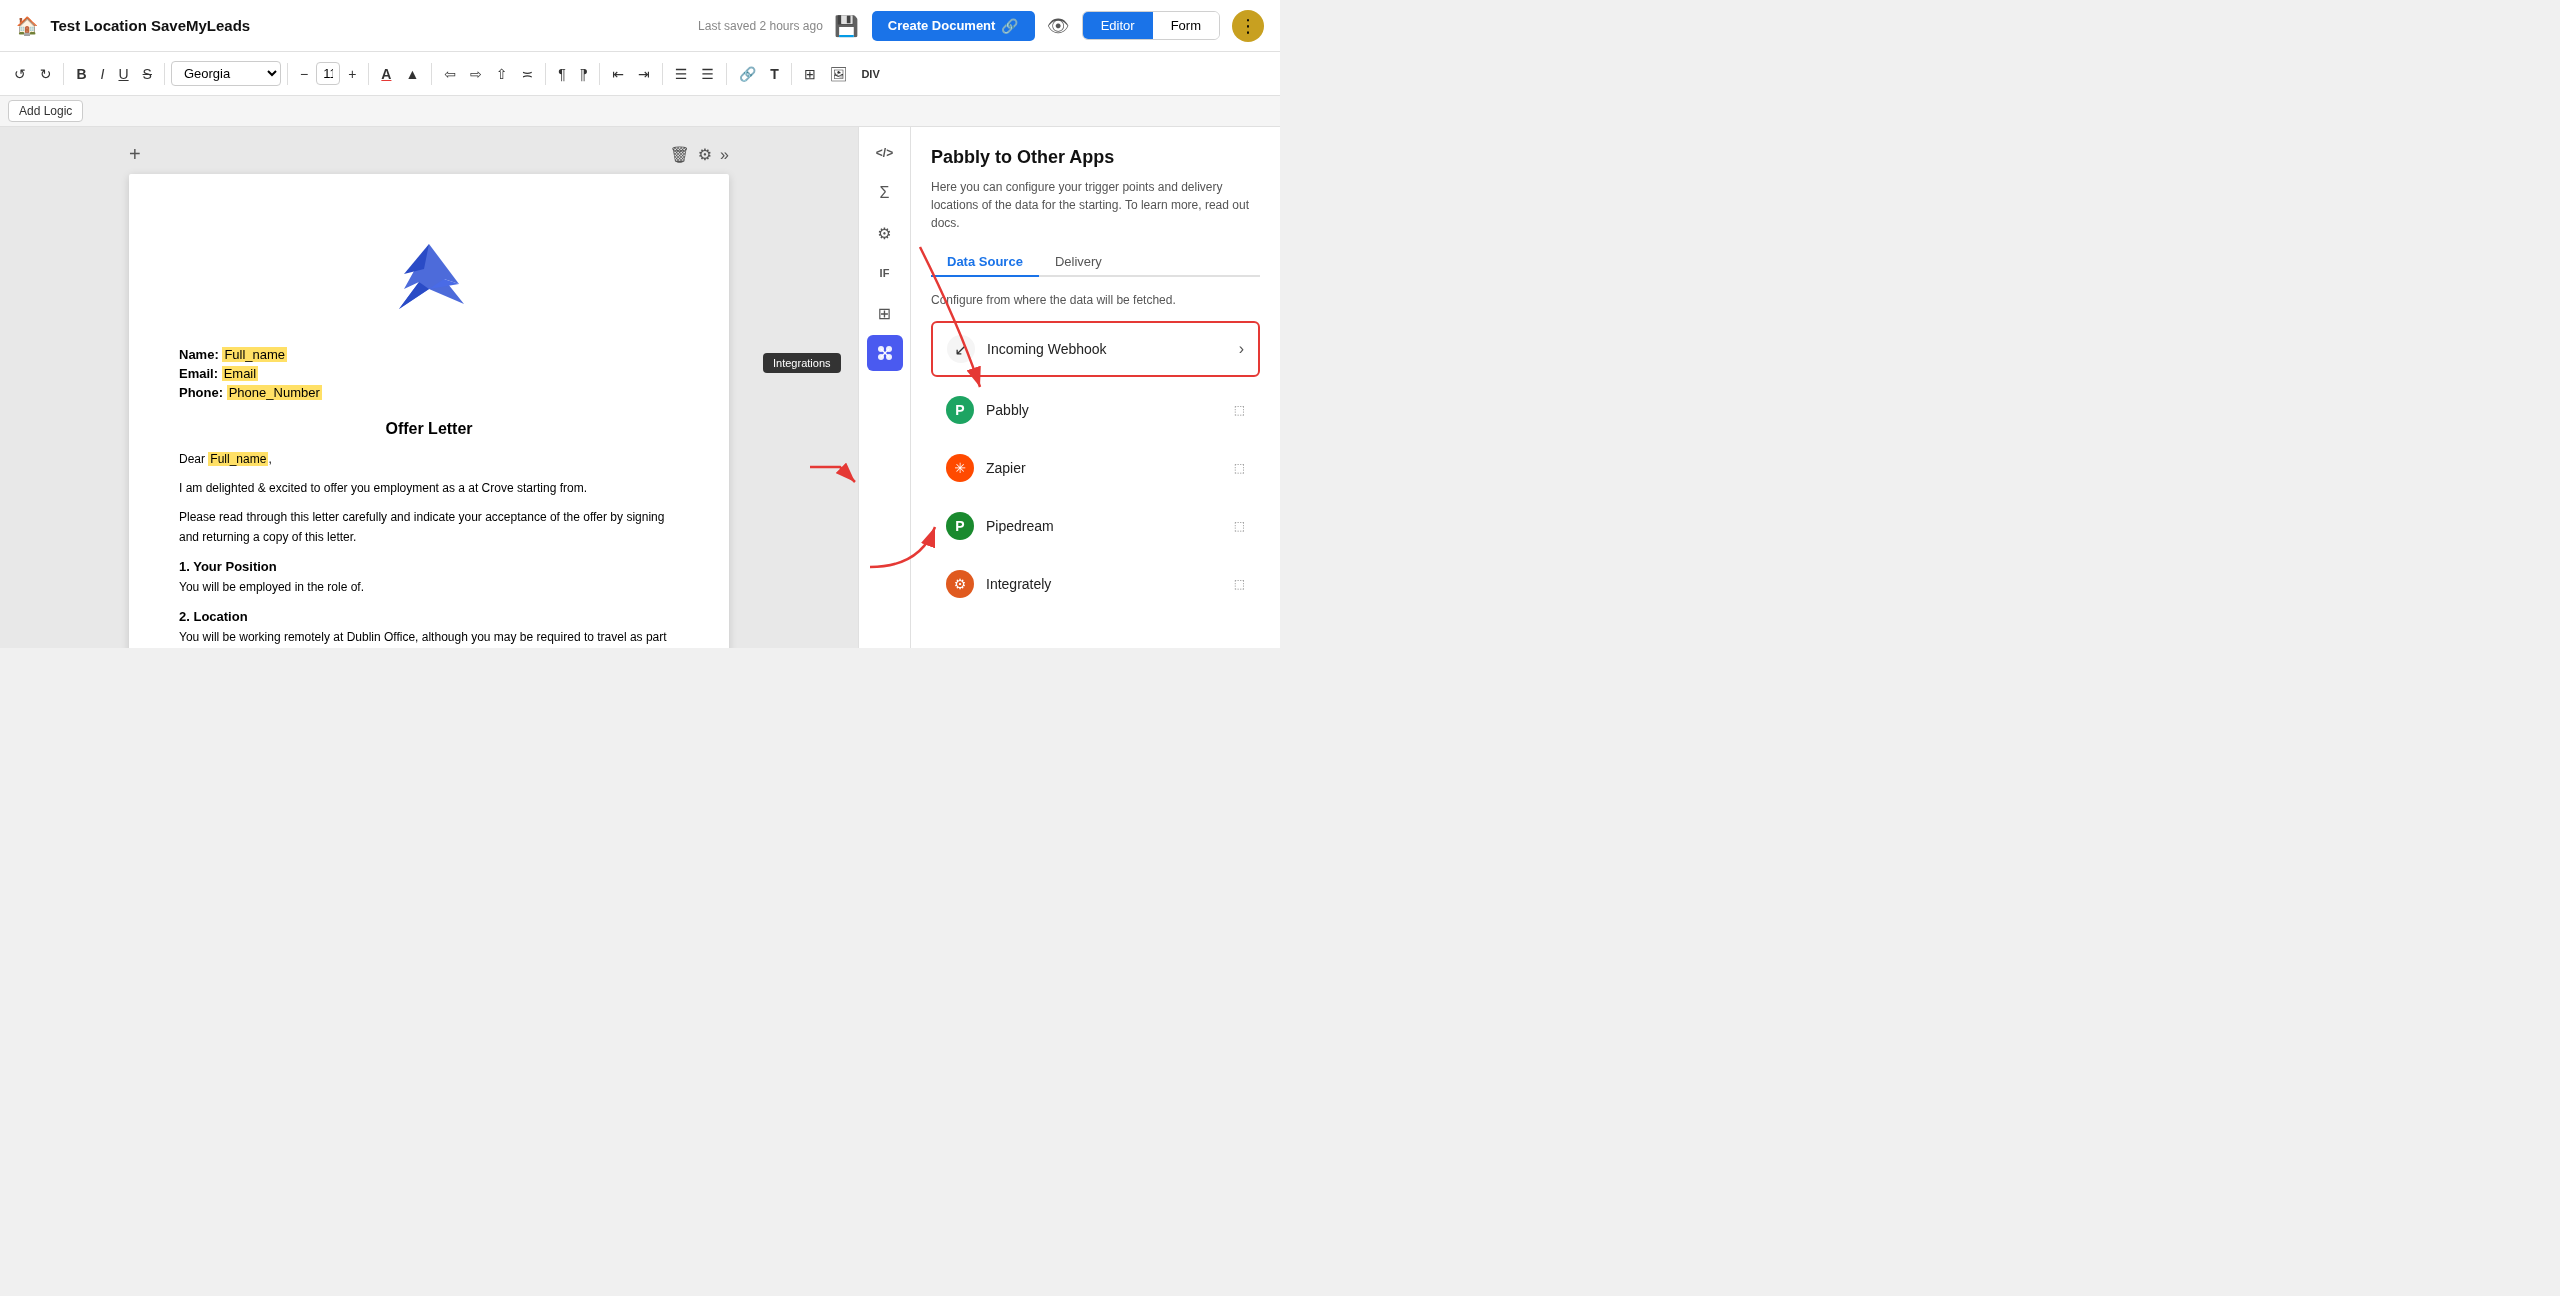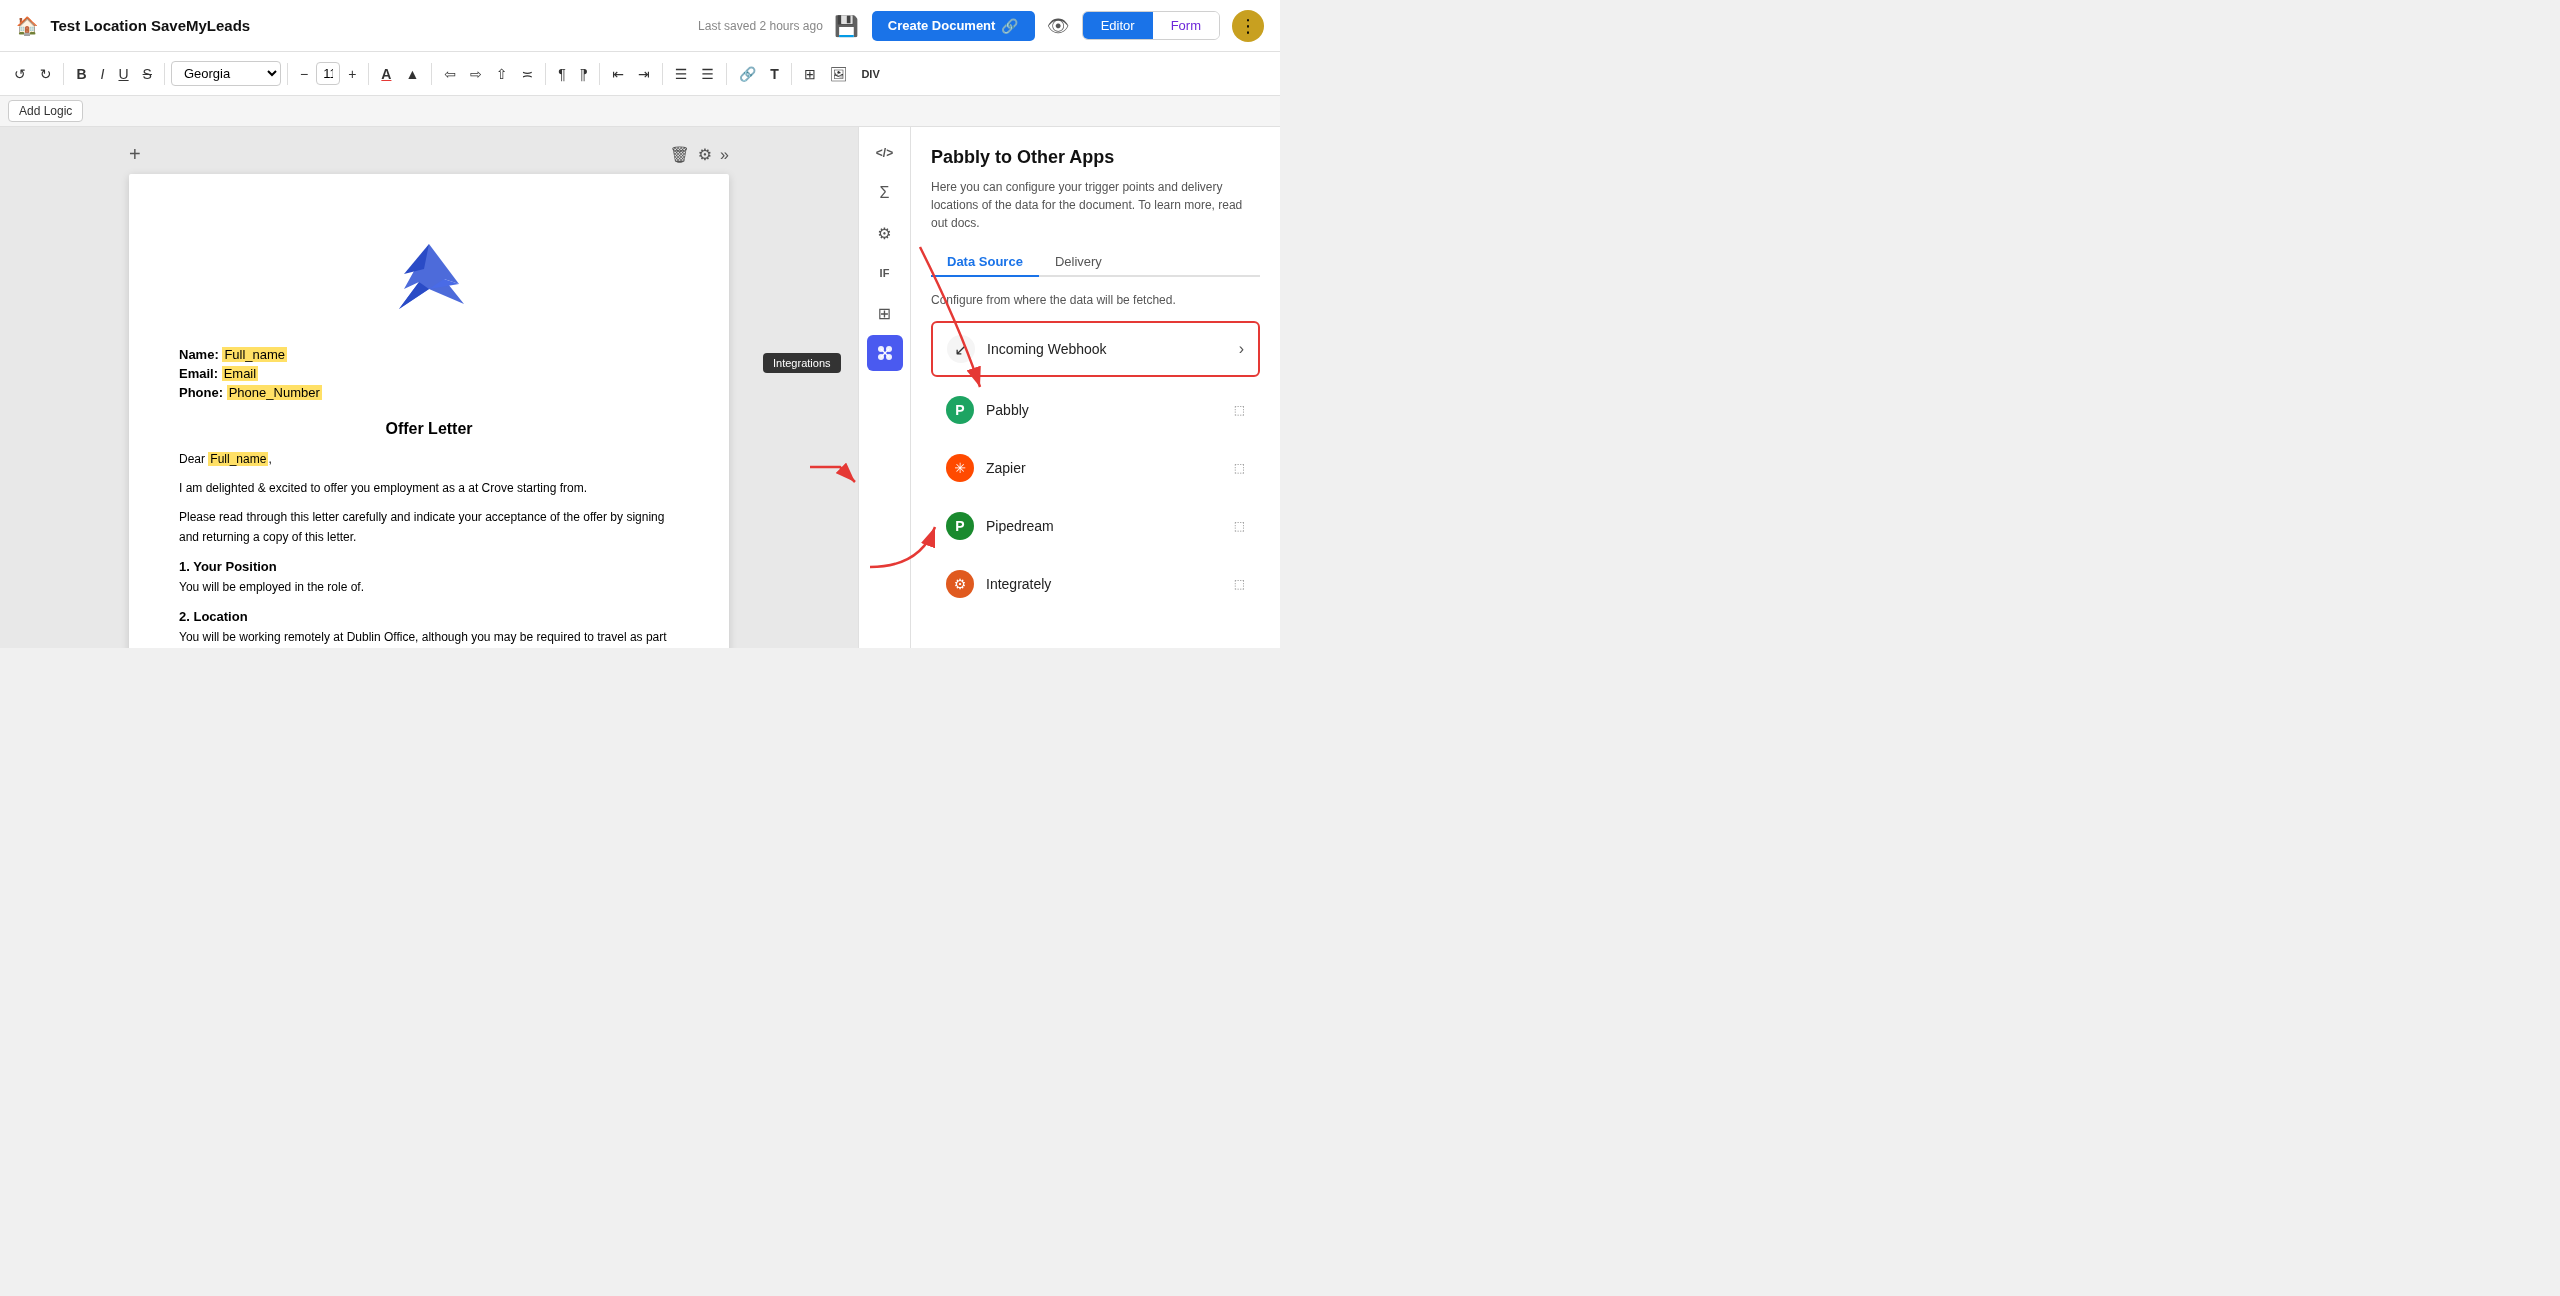--- a/index.html
+++ b/index.html
@@ -7,21 +7,21 @@
 
     
     .top-nav {
       display: flex; align-items: center; height: 52px;
       background: #fff; border-bottom: 1px solid #e0e0e0;
       padding: 0 16px; gap: 12px;
     }
     .tab-group { display: flex; border: 1px solid #d0d0d0; border-radius: 6px; overflow: hidden; }
     .tab-group .tab-btn {
       padding: 6px 18px; border: none; background: #fff;
-      font-size: 13px; cursor: pointer; color: #6d28d9;
+      font-size: 13px; cursor: pointer; color: #000000;
     }
     .tab-group .tab-btn.active { background: #1a73e8; color: #fff; }
     .avatar-btn {
       width: 32px; height: 32px; border-radius: 50%;
       background: #c8a020; border: none; cursor: pointer;
       font-size: 18px; display: flex; align-items: center; justify-content: center;
     }
 
     
     .toolbar {
@@ -282,21 +282,21 @@
       </svg>
     </button>
 
     <div style="position:relative;">
       <div style="position:absolute;right:44px;top:-22px;background:#333;color:#fff;padding:4px 10px;border-radius:4px;font-size:11px;white-space:nowrap;z-index:100;">Integrations</div>
     </div>
   </div>
 
   <div class="right-panel">
     <h2 class="panel-title">Pabbly to Other Apps</h2>
-    <p class="panel-desc">Here you can configure your trigger points and delivery locations of the data for the document. To learn more, read out docs.</p>
+    <p class="panel-desc">Here you can configure your trigger points and delivery locations of the data for the starting. To learn more, read out docs.</p>
 
     <div class="ds-tabs">
       <button class="ds-tab active">Data Source</button>
       <button class="ds-tab">Delivery</button>
     </div>
 
     <p class="ds-desc">Configure from where the data will be fetched.</p>
 
     <div class="integration-item active" style="border: 2px solid #e53935;margin-bottom:6px;">
       <div class="integration-icon" style="background:#f5f5f5;color:#333;font-size:16px;">↙</div>

